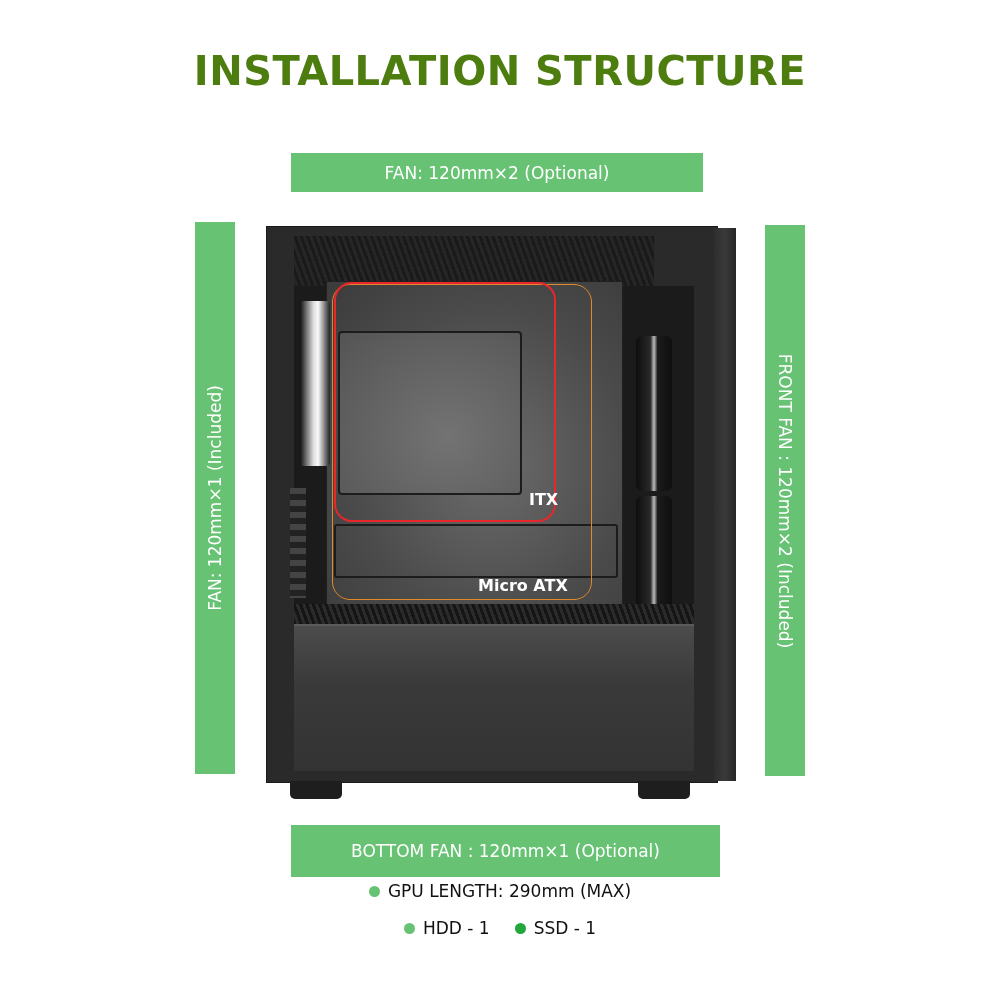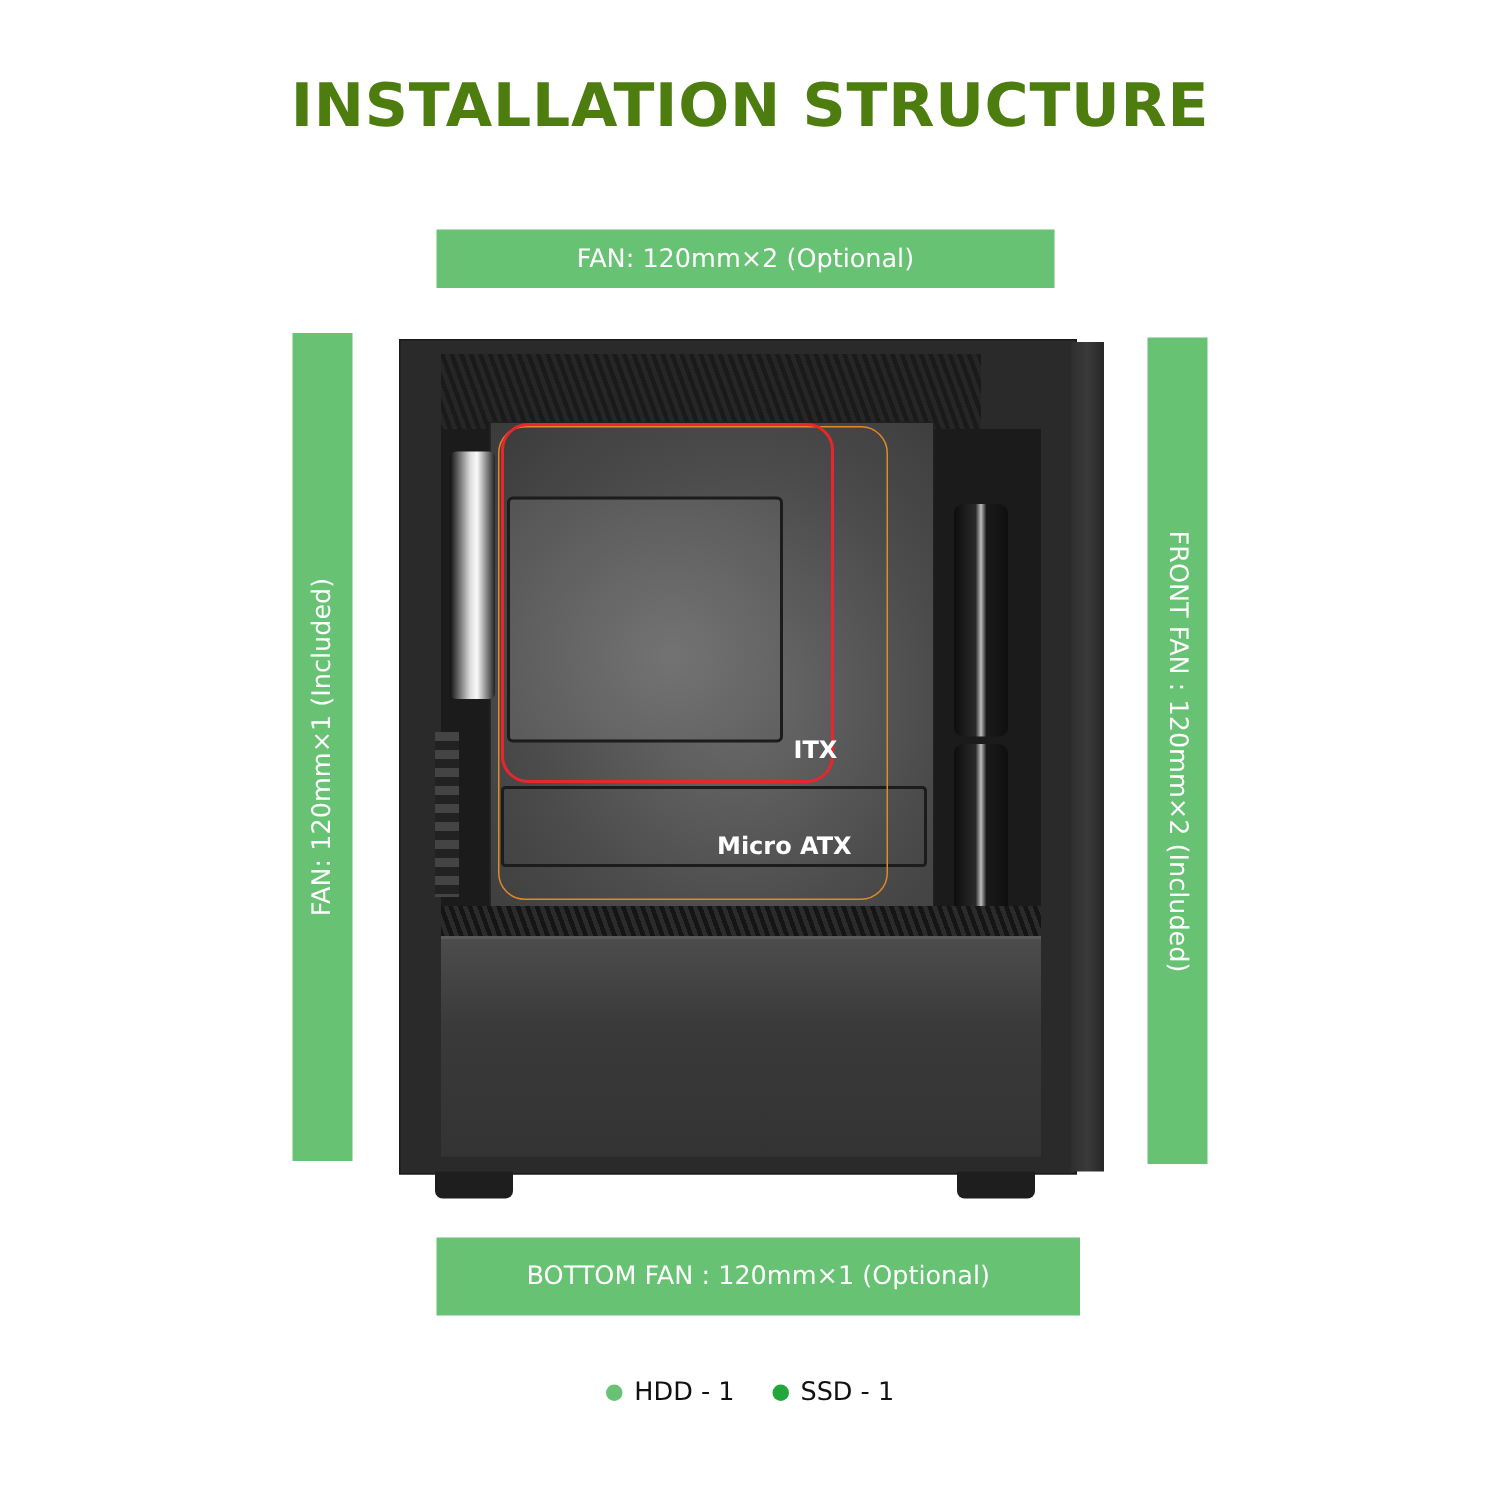--- a/index.html
+++ b/index.html
@@ -32,21 +32,21 @@
   .shroud-vent{position:absolute;left:28px;top:378px;width:400px;height:22px;background:repeating-linear-gradient(70deg,#151515 0 3px,#2b2b2b 3px 6px);}
   .foot{position:absolute;top:555px;width:52px;height:18px;background:#1e1e1e;border-radius:0 0 5px 5px;}
   .foot.l{left:24px;}
   .foot.r{left:372px;}
 
   .board-outline{position:absolute;border-radius:18px;box-sizing:border-box;}
   .itx{left:334px;top:282px;width:222px;height:240px;border:2px solid #e8262b;}
   .matx{left:332px;top:284px;width:260px;height:316px;border:1.5px solid #e08a2b;}
   .board-label{position:absolute;color:#fff;font-family:"DejaVu Sans",sans-serif;font-weight:bold;font-size:16px;}
   .itx-label{left:529px;top:490px;}
-  .matx-label{left:478px;top:554px;}
+  .matx-label{left:478px;top:576px;}
 
   .specs{position:absolute;left:0;width:1000px;display:flex;justify-content:center;align-items:center;font-family:"DejaVu Sans",sans-serif;font-size:17px;color:#111;}
   .specs.r1{top:881px;gap:32px;}
   .specs.r2{top:918px;gap:25px;}
   .spec{display:flex;align-items:center;gap:8px;}
   .dot{width:11px;height:11px;border-radius:50%;display:inline-block;}
 </style>
 </head>
 <body>
 
@@ -85,20 +85,24 @@
 <div class="board-outline matx"></div>
 <div class="board-outline itx"></div>
 <div class="board-label itx-label">ITX</div>
 <div class="board-label matx-label">Micro ATX</div>
 
 <div class="gbar bottom">
   <span>BOTTOM FAN : 120mm×1 (Optional)</span>
 </div>
 
 <div class="specs r1">
+  <div class="spec">
+    <span class="dot" style="background:#67c273"></span>
+    <span>GPU LENGTH: 290mm (MAX)</span>
+  </div>
 </div>
 
 <div class="specs r2">
   <div class="spec">
     <span class="dot" style="background:#67c273"></span>
     <span>HDD - 1</span>
   </div>
   <div class="spec">
     <span class="dot" style="background:#22a83a"></span>
     <span>SSD - 1</span>

